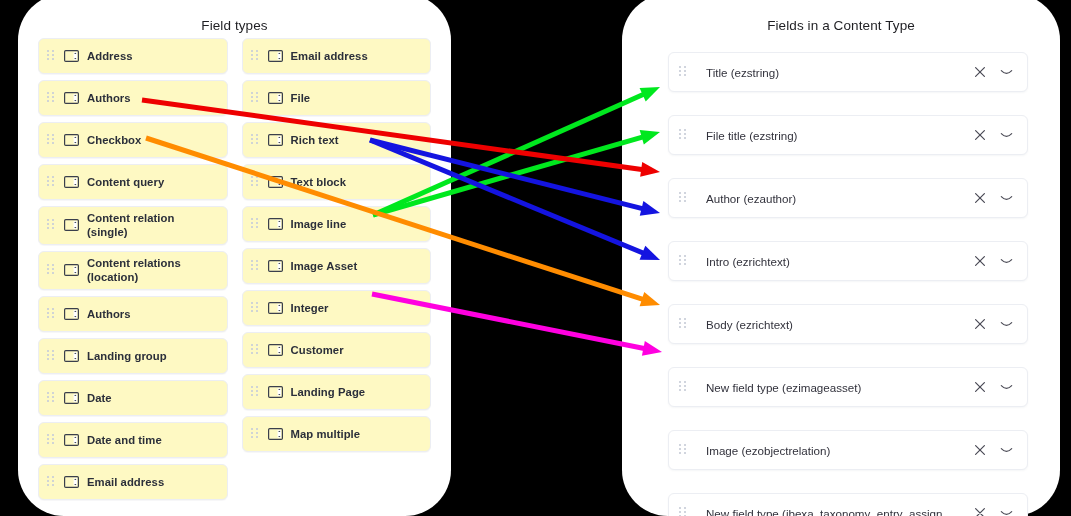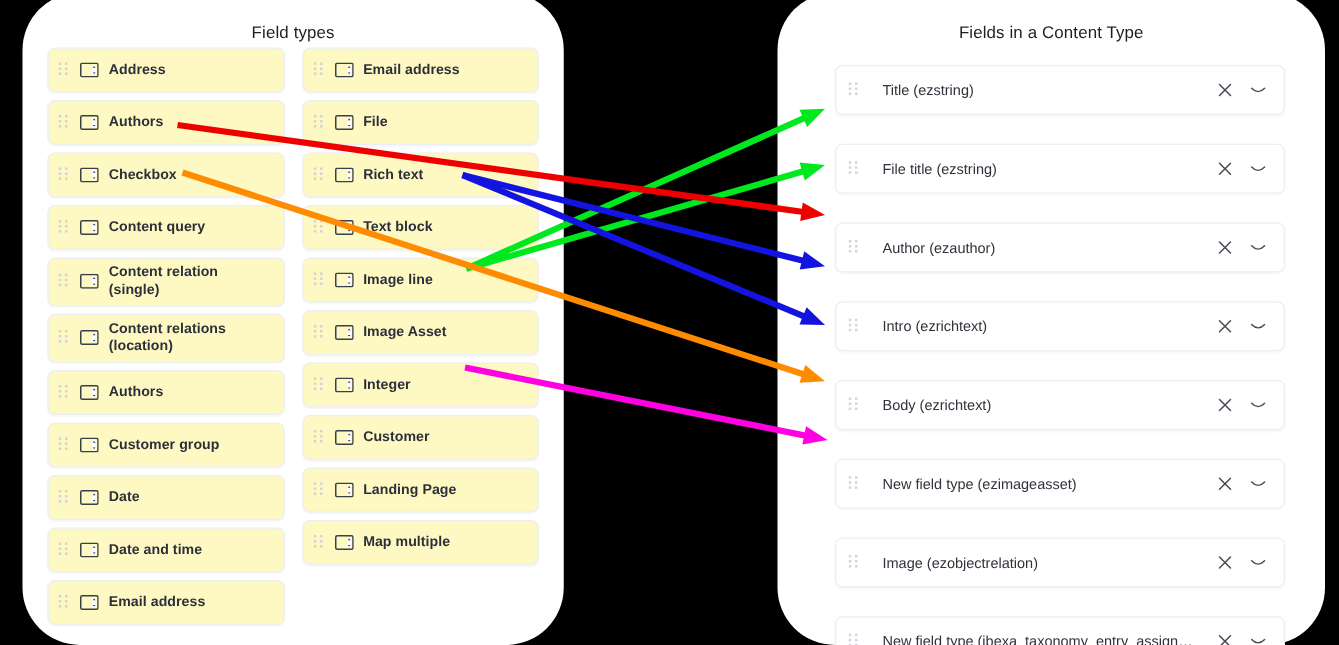--- a/index.html
+++ b/index.html
@@ -325,21 +325,21 @@
               <i></i>
             </span>
             <span class="ft-icon">
               <svg width="15" height="12" viewBox="0 0 15 12" fill="none">
                 <rect x="0.6" y="0.6" width="13.8" height="10.8" rx="1.2" stroke="#3a3f4c" stroke-width="1.2"></rect>
                 <rect x="9.6" y="2.2" width="3.4" height="7.6" fill="#ffffff"></rect>
                 <path d="M11.3 2.8 L12.5 4.1 L10.1 4.1 Z" fill="#3a3f4c"></path>
                 <path d="M11.3 9.2 L12.5 7.9 L10.1 7.9 Z" fill="#3a3f4c"></path>
               </svg>
             </span>
-            <span class="label">Customer group</span>
+            <span class="label">Landing group</span>
           </div>
           <div class="ft-item">
             <span class="drag-handle">
               <i></i>
               <i></i>
               <i></i>
               <i></i>
               <i></i>
               <i></i>
             </span>

